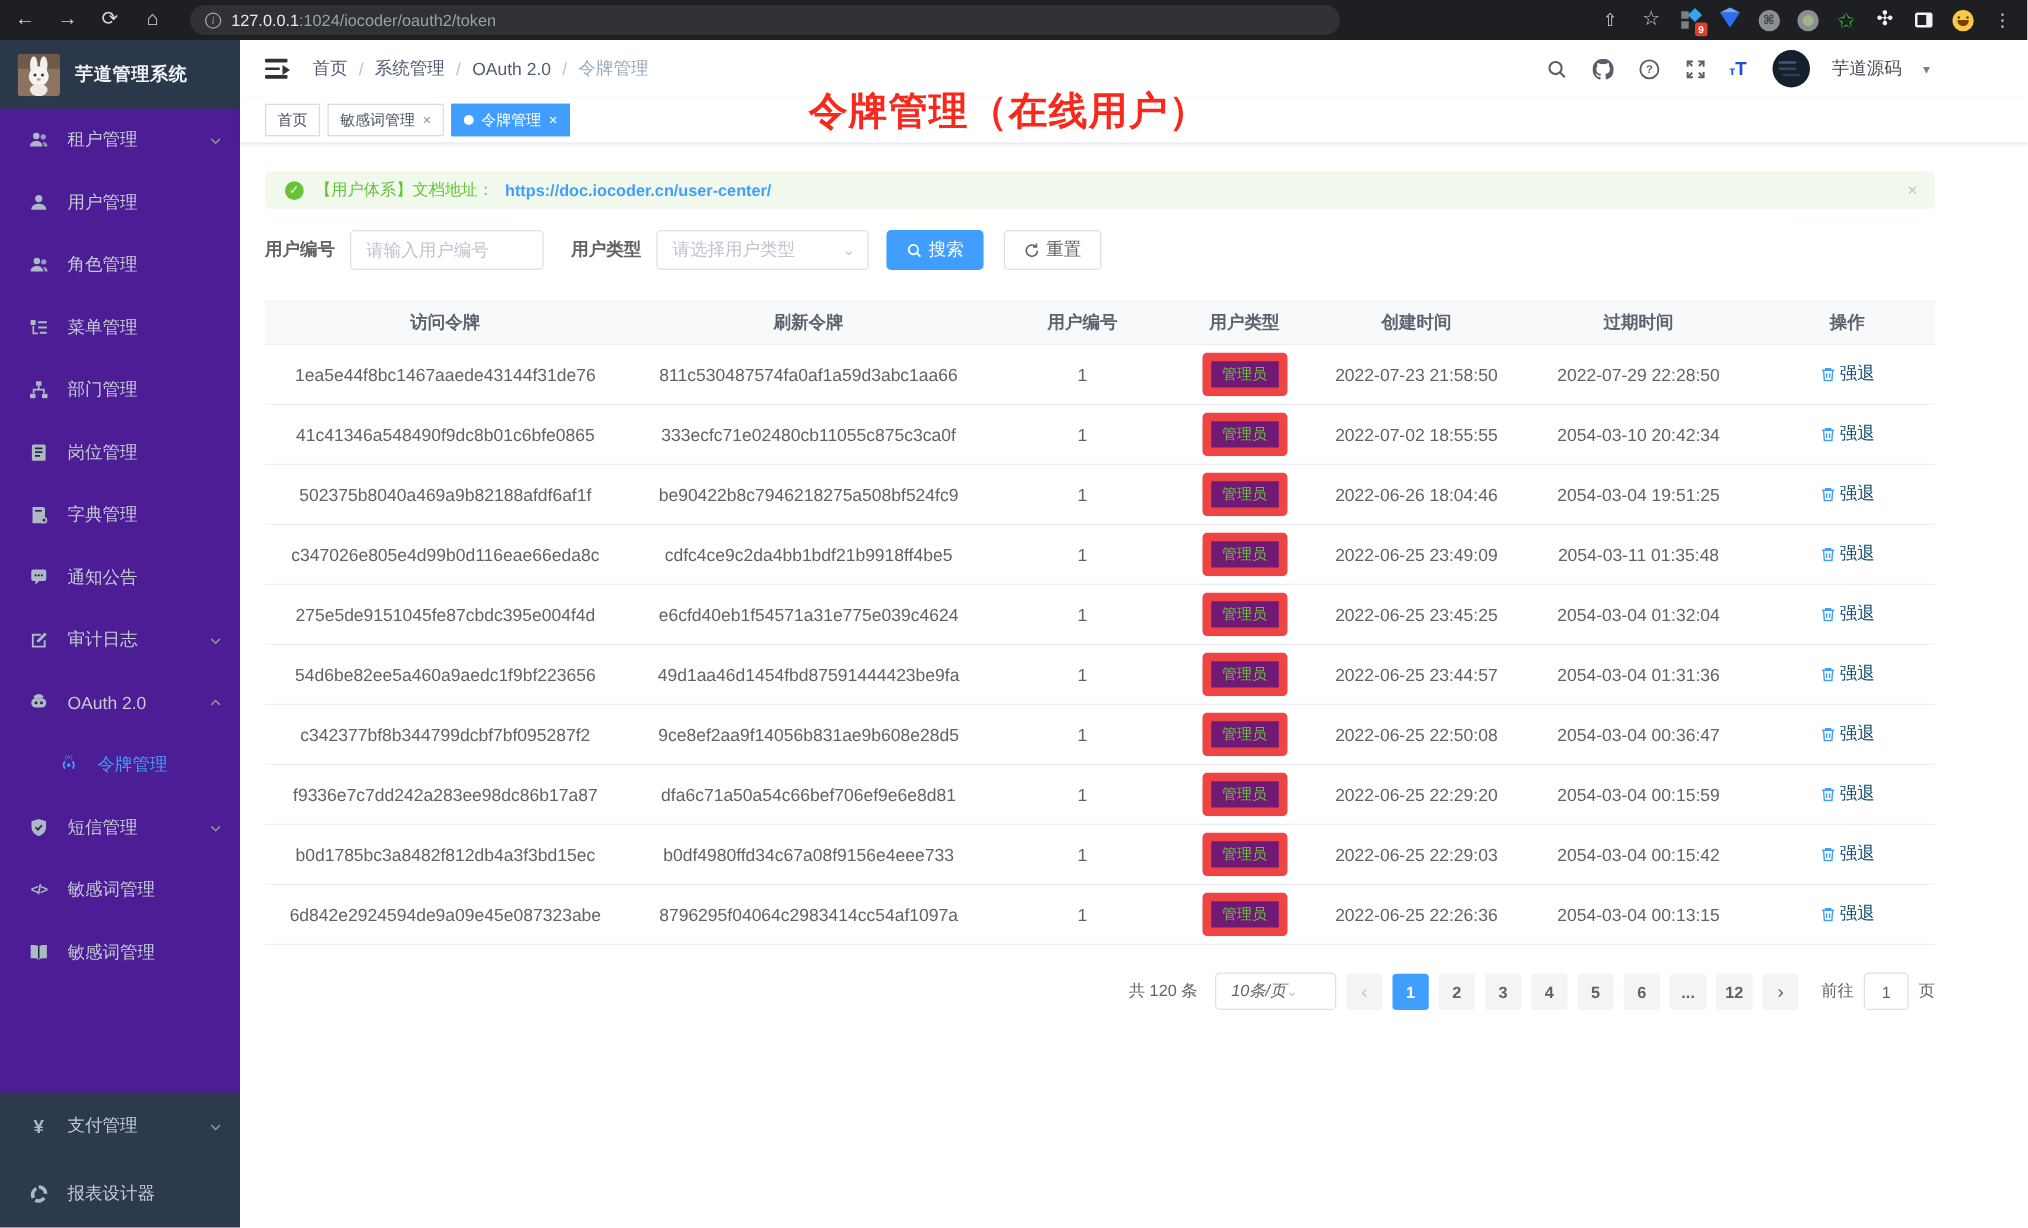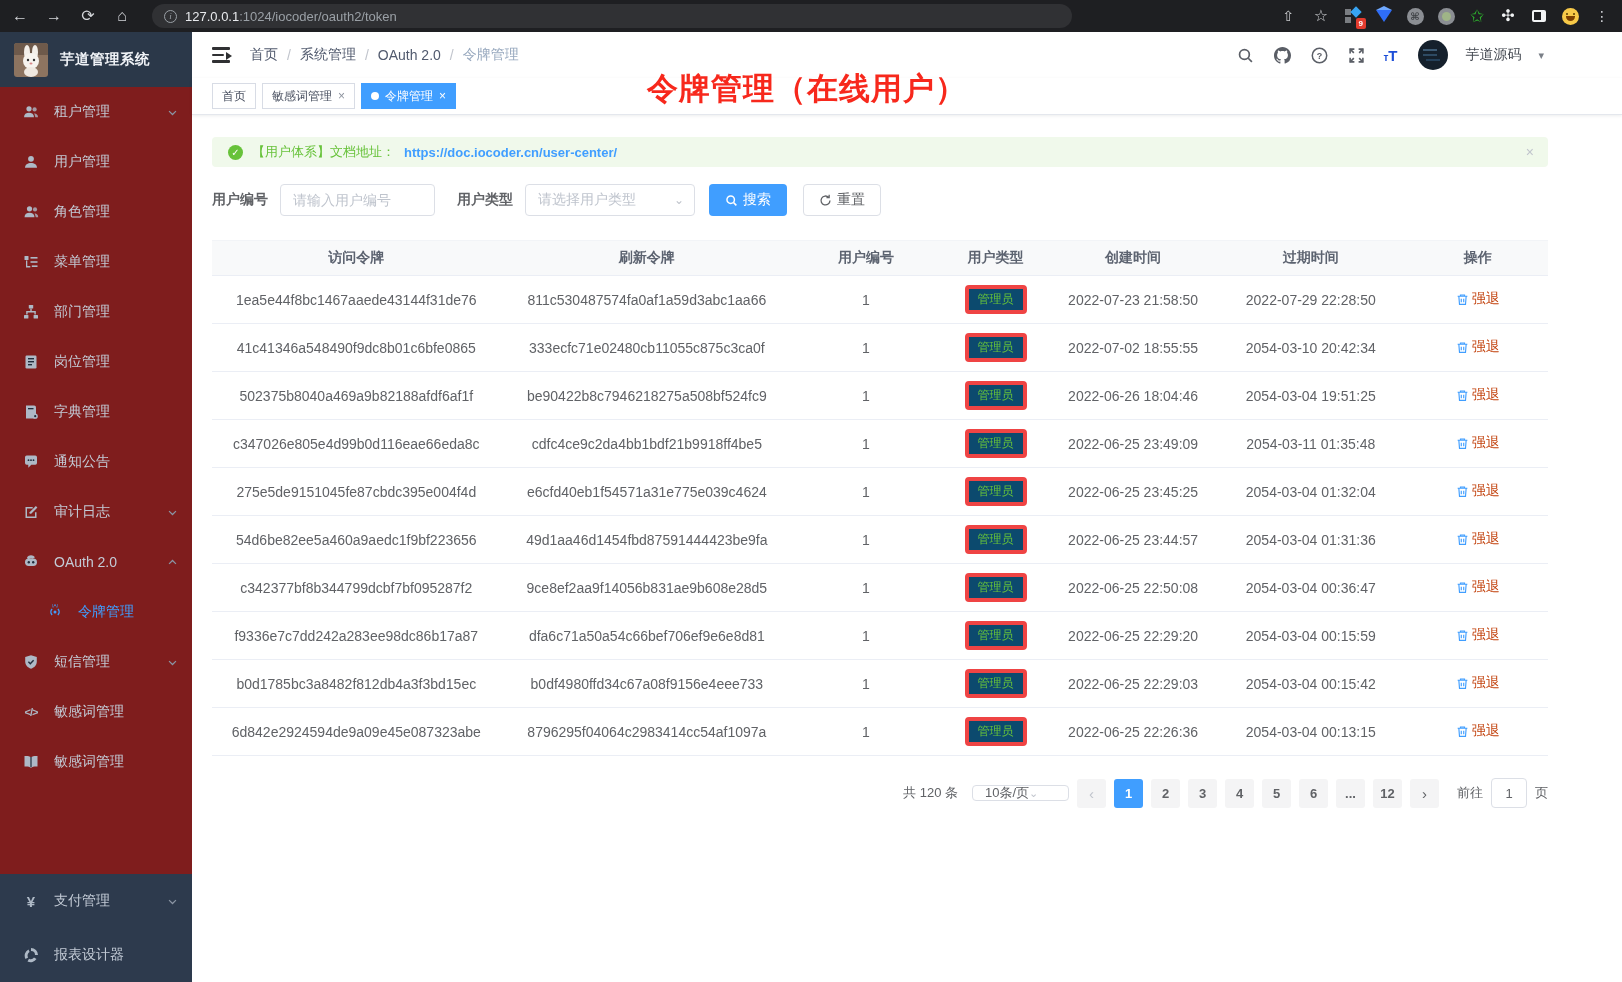--- a/index.html
+++ b/index.html
@@ -28,21 +28,21 @@
   .panel-ic { width:14px; height:12px; border:2px solid #f1f3f4; border-radius:2px; border-right-width:5px; }
   .emoji { width:17px; height:17px; border-radius:50%; background:#f7c948; position:relative; }
   .emoji:before { content:""; position:absolute; left:4px; top:5px; width:2px; height:2px; background:#5a3b00; border-radius:50%; box-shadow:7px 0 0 #5a3b00; }
   .emoji:after { content:""; position:absolute; left:4px; top:8px; width:9px; height:5px; border-radius:0 0 9px 9px; background:#7c3f00; }
   .kebab { color:#d3d5d9; font-size:14px; letter-spacing:0; }
   .bookmark-star { color:#c8cacd; font-size:16px; }
   .share-ic { color:#c8cacd; font-size:14px; }
 
   
   .app { display:flex; height:950px; }
-  .sidebar { width:192px; background:#7f1d1d; display:flex; flex-direction:column; flex-shrink:0; }
+  .sidebar { width:192px; background:#4c1d95; display:flex; flex-direction:column; flex-shrink:0; }
   .logo-bar { height:55px; background:#2b3849; display:flex; align-items:center; padding:0 14px; gap:12px; flex-shrink:0; }
   .logo-img { width:34px; height:34px; border-radius:3px; overflow:hidden; flex-shrink:0; }
   .logo-title { color:#f0f3f7; font-size:14.5px; font-weight:700; letter-spacing:.5px; }
   .menu { flex:1; }
   .menu-item { height:50px; display:flex; align-items:center; padding:0 14px 0 22px; color:#c3cbd6; font-size:14px; cursor:pointer; position:relative; }
   .menu-item .mi { width:18px; height:18px; margin-right:14px; display:flex; align-items:center; justify-content:center; color:#aeb9c6; font-size:13px; flex-shrink:0; }
   .menu-item .mi svg { width:16px; height:16px; }
   .menu-item.sub { padding-left:46px; }
   .menu-item.active, .menu-item.active .mi { color:#409eff; }
   .chev { margin-left:auto; color:#8a94a3; display:flex; }
@@ -101,27 +101,27 @@
   .btn-primary { background:#409eff; color:#fff; }
   .btn-plain { background:#fff; color:#606266; border-color:#dcdfe6; margin-left:6px; }
   .btn svg { width:13px; height:13px; }
 
   .table { margin-top:24px; }
   .tgrid { display:grid; grid-template-columns:21.6% 21.9% 10.9% 8.5% 12.1% 14.5% 10.5%; align-items:center; }
   .thead { height:36px; background:#f8f9fa; border-bottom:1px solid #ebeef5; border-top:1px solid #f2f4f7; }
   .th { font-size:14px; font-weight:700; color:#5c6370; text-align:center; }
   .trow { height:48px; border-bottom:1px solid #ebeef5; }
   .td { font-size:14px; color:#606266; text-align:center; white-space:nowrap; overflow:hidden; }
-  .badge-success { display:inline-block; background:#0c4a6e; border:4px solid #ef4444; color:#67c23a; font-size:12px; padding:3px 9px; border-radius:4px; line-height:1.3; }
-  .act-link { color:#c2410c; font-size:14px; display:inline-flex; align-items:center; gap:3px; cursor:pointer; }
+  .badge-success { display:inline-block; background:#701a75; border:7px solid #ef4444; color:#67c23a; font-size:12px; padding:3px 9px; border-radius:4px; line-height:1.3; }
+  .act-link { color:#0c4a6e; font-size:14px; display:inline-flex; align-items:center; gap:3px; cursor:pointer; }
   .act-link svg { width:13px; height:13px; }
 
   .pager { display:flex; align-items:center; justify-content:flex-end; margin-top:22px; gap:8px; font-size:13px; color:#606266; }
   .pg-total { margin-right:6px; }
-  .pg-size { width:97px; height:16px; border:1px solid #dcdfe6; border-radius:4px; display:flex; align-items:center; padding:0 8px 0 12px; color:#606266; cursor:pointer; }
+  .pg-size { width:97px; height:30px; border:1px solid #dcdfe6; border-radius:4px; display:flex; align-items:center; padding:0 8px 0 12px; color:#606266; cursor:pointer;font-style:italic; }
   .pg-size .sel-caret { color:#c0c4cc; font-size:11px; }
   .pg-btn { min-width:29px; height:29px; background:#f4f4f5; border-radius:3px; display:flex; align-items:center; justify-content:center; font-size:13px; color:#606266; cursor:pointer; font-weight:700; padding:0 5px; }
   .pg-btn.arrow { color:#606266; font-size:15px; font-weight:400; }
   .pg-btn.disabled { color:#c0c4cc; }
   .pg-btn.active { background:#409eff; color:#fff; }
   .pg-goto { display:flex; align-items:center; gap:8px; margin-left:10px; }
   .pg-input { width:36px; height:30px; border:1px solid #dcdfe6; border-radius:4px; text-align:center; font-size:13px; color:#606266; outline:none; font-family:inherit; }
 </style>
 </head>
 <body>

